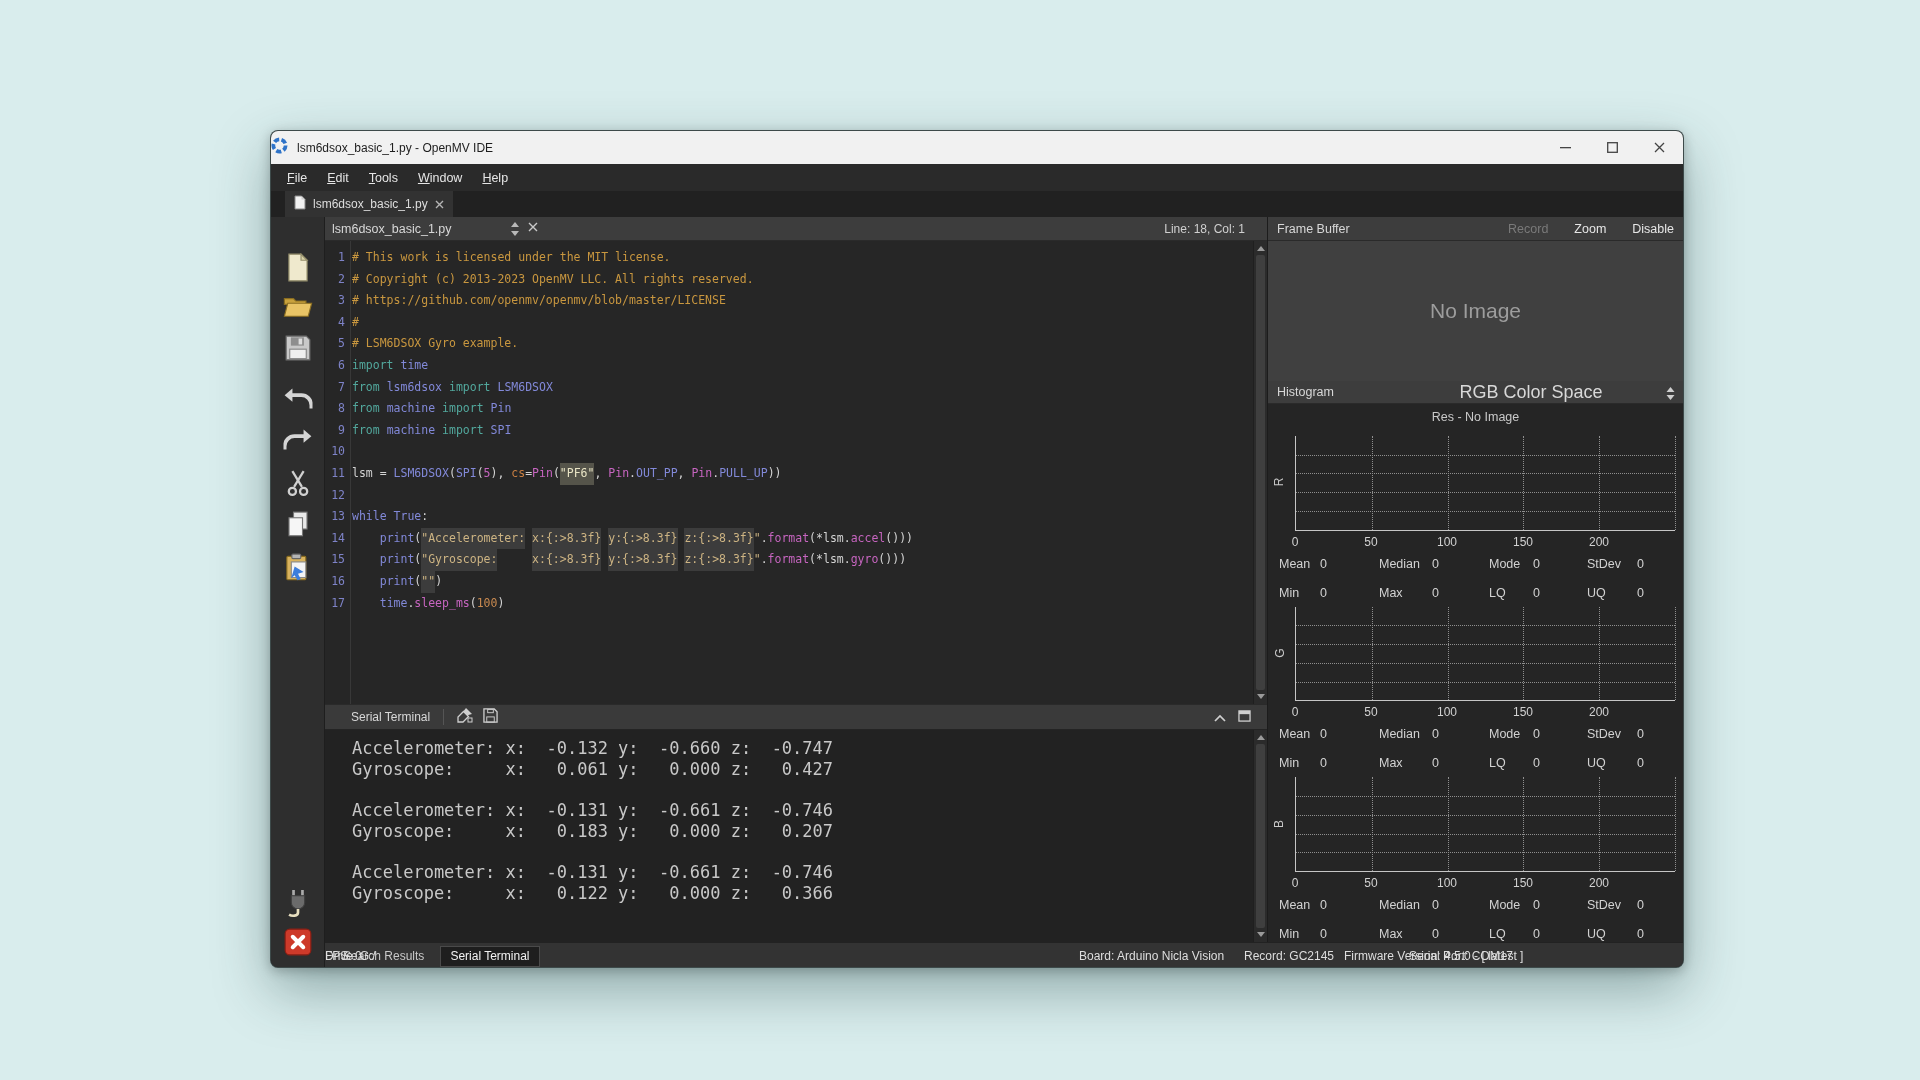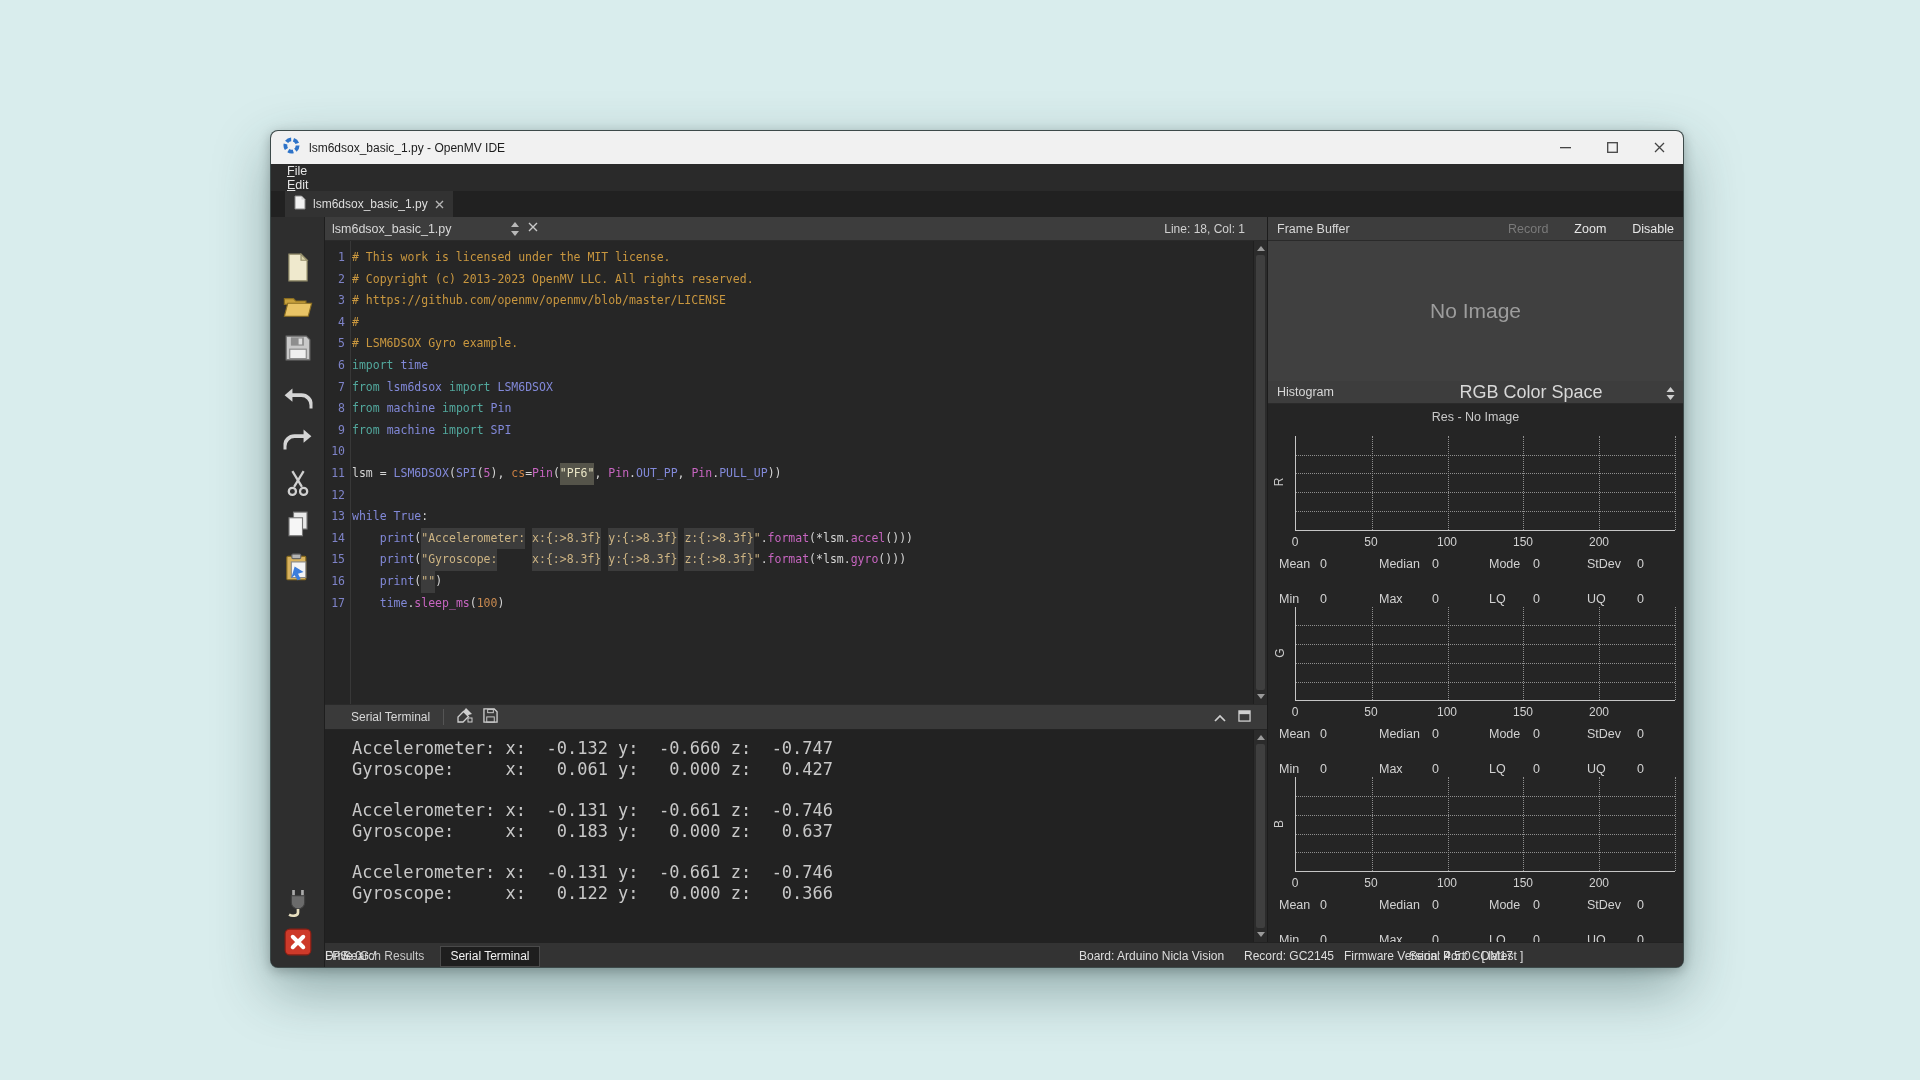--- a/index.html
+++ b/index.html
@@ -5,27 +5,27 @@
   * { margin:0; padding:0; box-sizing:border-box; }
   html,body { width:1920px; height:1080px; }
   body { font-family:"Liberation Sans", sans-serif; background:#d9eded; overflow:hidden; }
   .stage { position:relative; width:1920px; height:1080px; background:#d9eded; }
 
   .window { position:absolute; left:270px; top:130px; width:1414px; height:838px;
     border-radius:8px; box-shadow:0 22px 55px rgba(25,60,60,.38), 0 3px 12px rgba(0,0,0,.25);
     overflow:hidden; background:#262626; border:1px solid rgba(90,120,120,.45); }
 
   
-  .titlebar { height:33px; background:#f1f1f1; display:flex; align-items:center; padding-left:12px; }
+  .titlebar { height:33px; background:#f1f1f1; display:flex; align-items:center; }
   .titlebar .title { font-size:12px; color:#1d1d1d; margin-left:9px; }
   .win-controls { margin-left:auto; display:flex; height:100%; }
   .win-btn { width:47px; height:100%; display:flex; align-items:center; justify-content:center; }
 
   
-  .menubar { height:27px; background:#2a2a2a; display:flex; padding-left:6px;flex-direction:column; }
+  .menubar { height:27px; background:#2a2a2a; display:flex; align-items:center; padding-left:6px; }
   .menu-item { color:#e6e6e6; font-size:12.5px; padding:0 10px; }
   .mi-key { text-decoration:underline; }
 
   
   .tabbar { height:26px; background:#212121; display:flex; align-items:flex-end; }
   .file-tab { margin-left:14px; height:26px; background:#323232; display:flex; align-items:center;
     padding:0 9px; gap:7px; }
   .file-tab .tab-label { color:#dedede; font-size:12px; }
   .tab-close svg, .dochdr-close svg { display:block; }
 
@@ -106,21 +106,21 @@
   .hist-area { flex:1; display:flex; flex-direction:column; }
   .hist-block { flex:1; display:flex; flex-direction:column; padding-top:4px; }
   .chart { flex:1; position:relative; margin:0 8px 0 27px; }
   .ch-label { position:absolute; left:-20px; top:50%; transform:translateY(-50%) rotate(-90deg);
     color:#c9c9c9; font-size:12px; }
   .plot { position:absolute; inset:2px 0 0 0; border-left:1px solid #c6c6c6; border-bottom:1px solid #c6c6c6; }
   .hgrid { position:absolute; left:0; right:0; height:0; border-top:1px dotted #8f8f8f; }
   .vgrid { position:absolute; top:0; bottom:0; width:0; border-left:1px dotted #8f8f8f; }
   .ticks { height:22px; position:relative; margin:0 8px 0 27px; }
   .tick { position:absolute; transform:translateX(-50%); color:#d2d2d2; font-size:12px; top:4px; }
-  .stats { display:grid; grid-template-columns:100px 110px 98px 1fr; row-gap:13px; padding-left:11px; height:48px; }
+  .stats { display:grid; grid-template-columns:100px 110px 98px 1fr; row-gap:7px; padding-left:11px; height:48px; }
   .stat-cell { display:flex; align-items:center; height:22px; }
   .stat-label { color:#d2d2d2; font-size:12.5px; }
   .stat-value { color:#d2d2d2; font-size:12.5px; }
   .stats .stat-cell:nth-child(4n+1) .stat-label { width:41px; }
   .stats .stat-cell:nth-child(4n+2) .stat-label { width:53px; }
   .stats .stat-cell:nth-child(4n+3) .stat-label { width:44px; }
   .stats .stat-cell:nth-child(4n+4) .stat-label { width:50px; }
 
   
   .statusbar { position:absolute; left:54px; right:0; bottom:0; height:27px; background:#333333;
@@ -345,21 +345,21 @@
               </span>
             </span>
           </div>
 
           <div class="terminal">
             <div class="term-out">
                 <div class="term-line">Accelerometer: x:  -0.132 y:  -0.660 z:  -0.747</div>
                 <div class="term-line">Gyroscope:     x:   0.061 y:   0.000 z:   0.427</div>
                 <div class="term-line"> </div>
                 <div class="term-line">Accelerometer: x:  -0.131 y:  -0.661 z:  -0.746</div>
-                <div class="term-line">Gyroscope:     x:   0.183 y:   0.000 z:   0.637</div>
+                <div class="term-line">Gyroscope:     x:   0.183 y:   0.000 z:   0.207</div>
                 <div class="term-line"> </div>
                 <div class="term-line">Accelerometer: x:  -0.131 y:  -0.661 z:  -0.746</div>
                 <div class="term-line">Gyroscope:     x:   0.122 y:   0.000 z:   0.366</div>
               </div>
             <div class="scrollbar">
               <div class="sb-thumb"></div>
               <div class="sb-arrow sb-up"></div>
               <div class="sb-arrow sb-down"></div>
             </div>
           </div>

